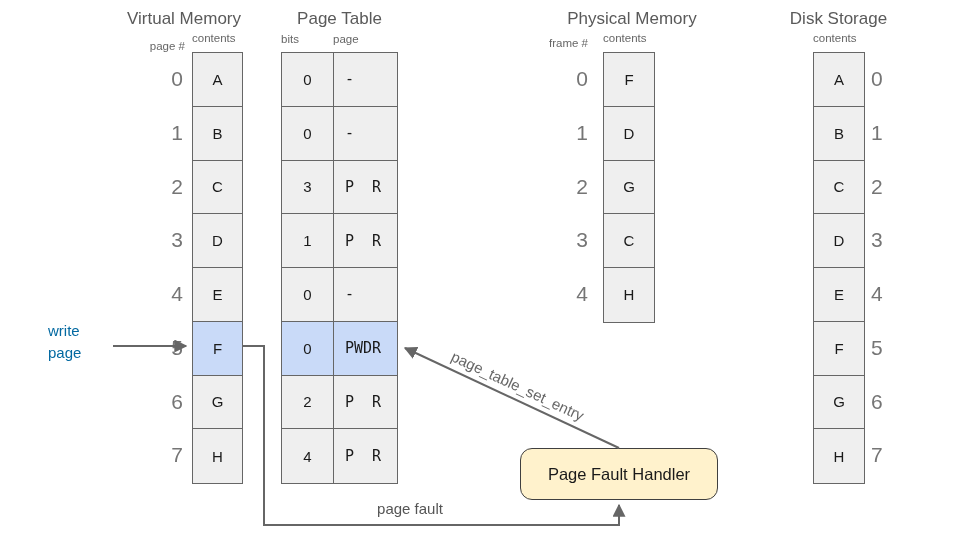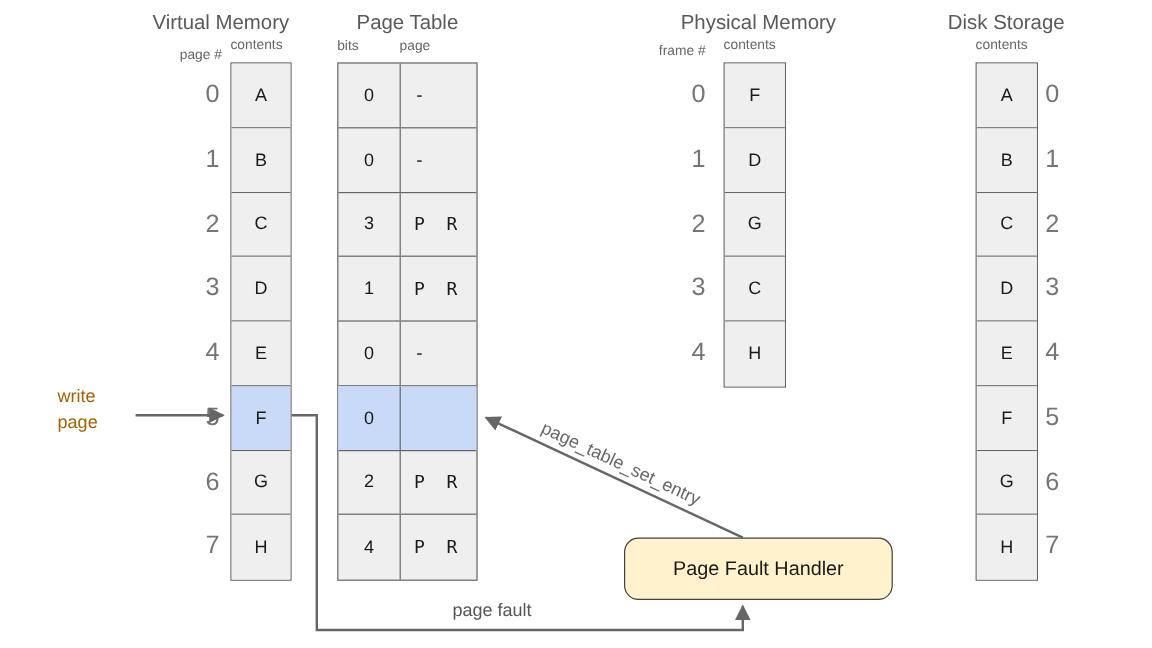--- a/index.html
+++ b/index.html
@@ -29,28 +29,28 @@
     width:52px; box-sizing:border-box; border-right:1px solid #666666;
     display:flex; align-items:center; justify-content:center; font-size:15px; color:#1a1a1a;
   }
   .pt-bits {
     flex:1; display:flex; align-items:center; padding-left:11px;
     font-family:"DejaVu Sans Mono", monospace; font-size:15px; color:#1a1a1a; white-space:pre;
   }
   .pt-row.hl .pt-frame, .pt-row.hl .pt-bits { background:#c9daf8; }
   #write-page-label {
     position:absolute; left:48px; top:320px; width:70px;
-    font-size:15px; line-height:22px; color:#a16207; white-space:pre-line;
+    font-size:15px; line-height:22px; color:#0369a1; white-space:pre-line;
   }
   #page-fault-label {
     position:absolute; left:360px; top:500px; width:100px;
     font-size:15px; color:#555555; text-align:center;
   }
   #handler-box {
-    position:absolute; left:520px; top:448px; width:224px; height:52px;
+    position:absolute; left:520px; top:448px; width:198px; height:52px;
     box-sizing:border-box; background:#fff2cc; border:1.5px solid #404040;
     border-radius:12px; display:flex; align-items:center; justify-content:center;
     font-size:16.5px; color:#1a1a1a;
   }
   #arrow-overlay { position:absolute; left:0; top:0; pointer-events:none; }
 </style>
 </head>
 <body>
 
 <div id="stage">
@@ -106,20 +106,21 @@
     <div class="pt-row">
       <div class="pt-frame">1</div>
       <div class="pt-bits">P  R</div>
     </div>
     <div class="pt-row">
       <div class="pt-frame">0</div>
       <div class="pt-bits">-</div>
     </div>
     <div class="pt-row hl">
       <div class="pt-frame">0</div>
+      <div class="pt-bits">PWDR</div>
     </div>
     <div class="pt-row">
       <div class="pt-frame">2</div>
       <div class="pt-bits">P  R</div>
     </div>
     <div class="pt-row">
       <div class="pt-frame">4</div>
       <div class="pt-bits">P  R</div>
     </div>
   </div>

